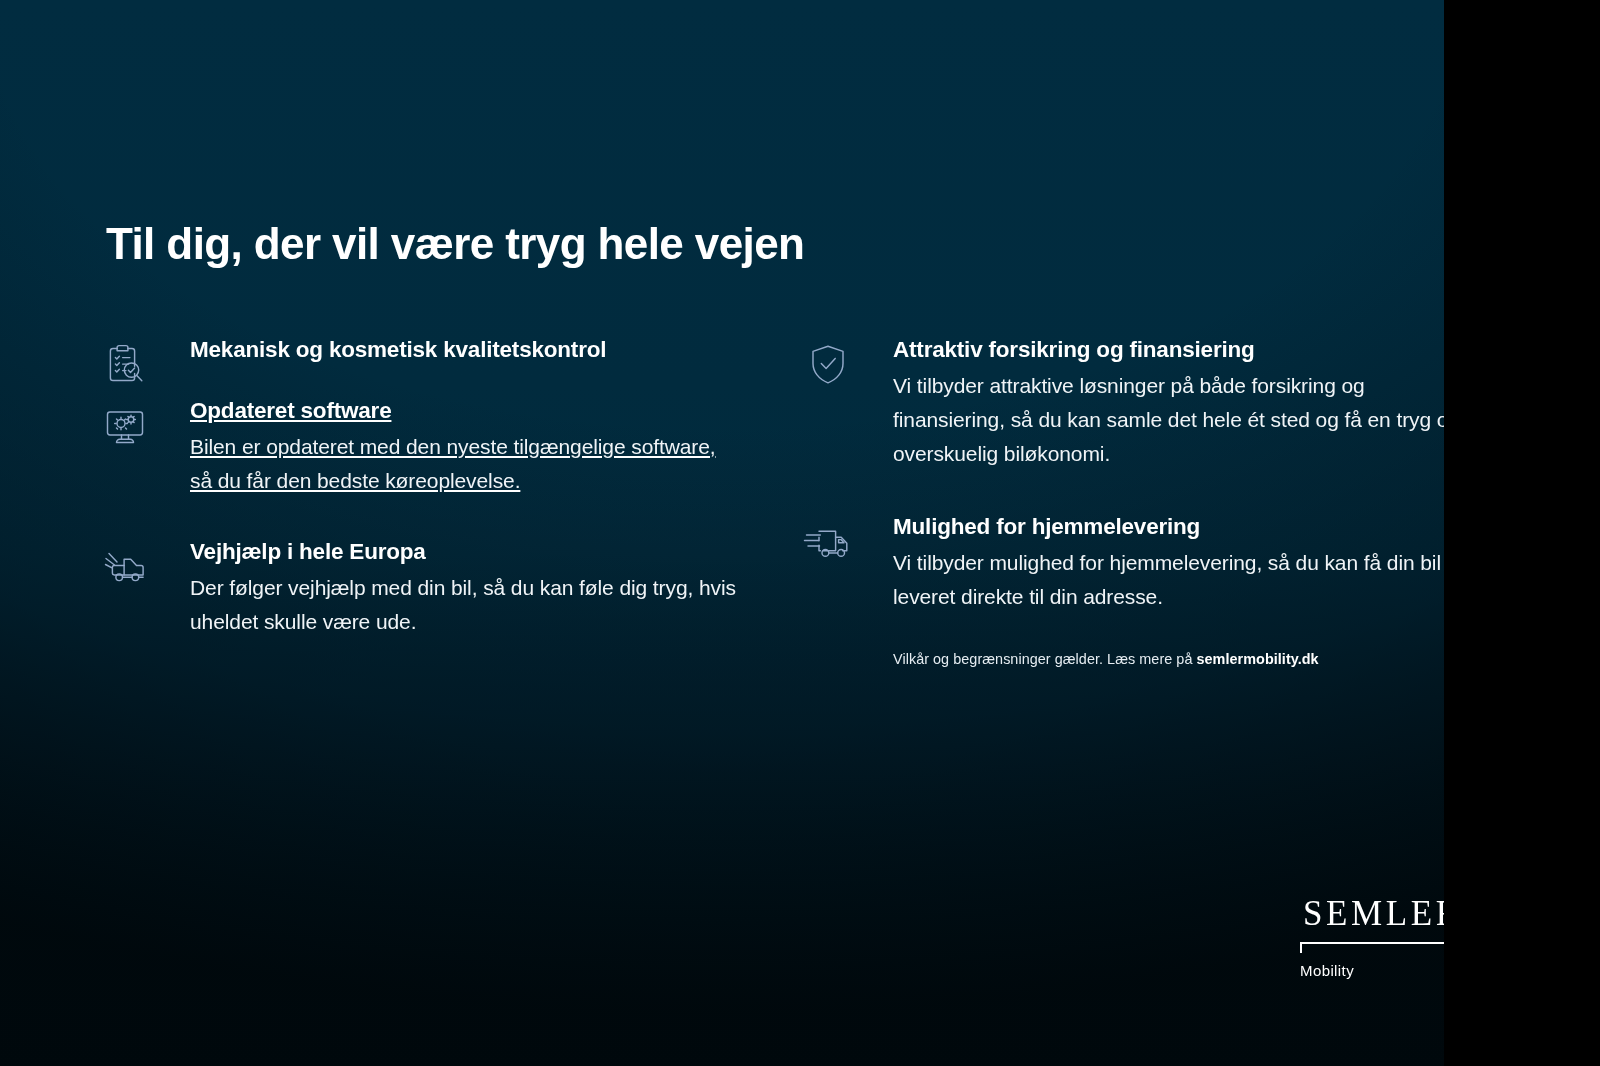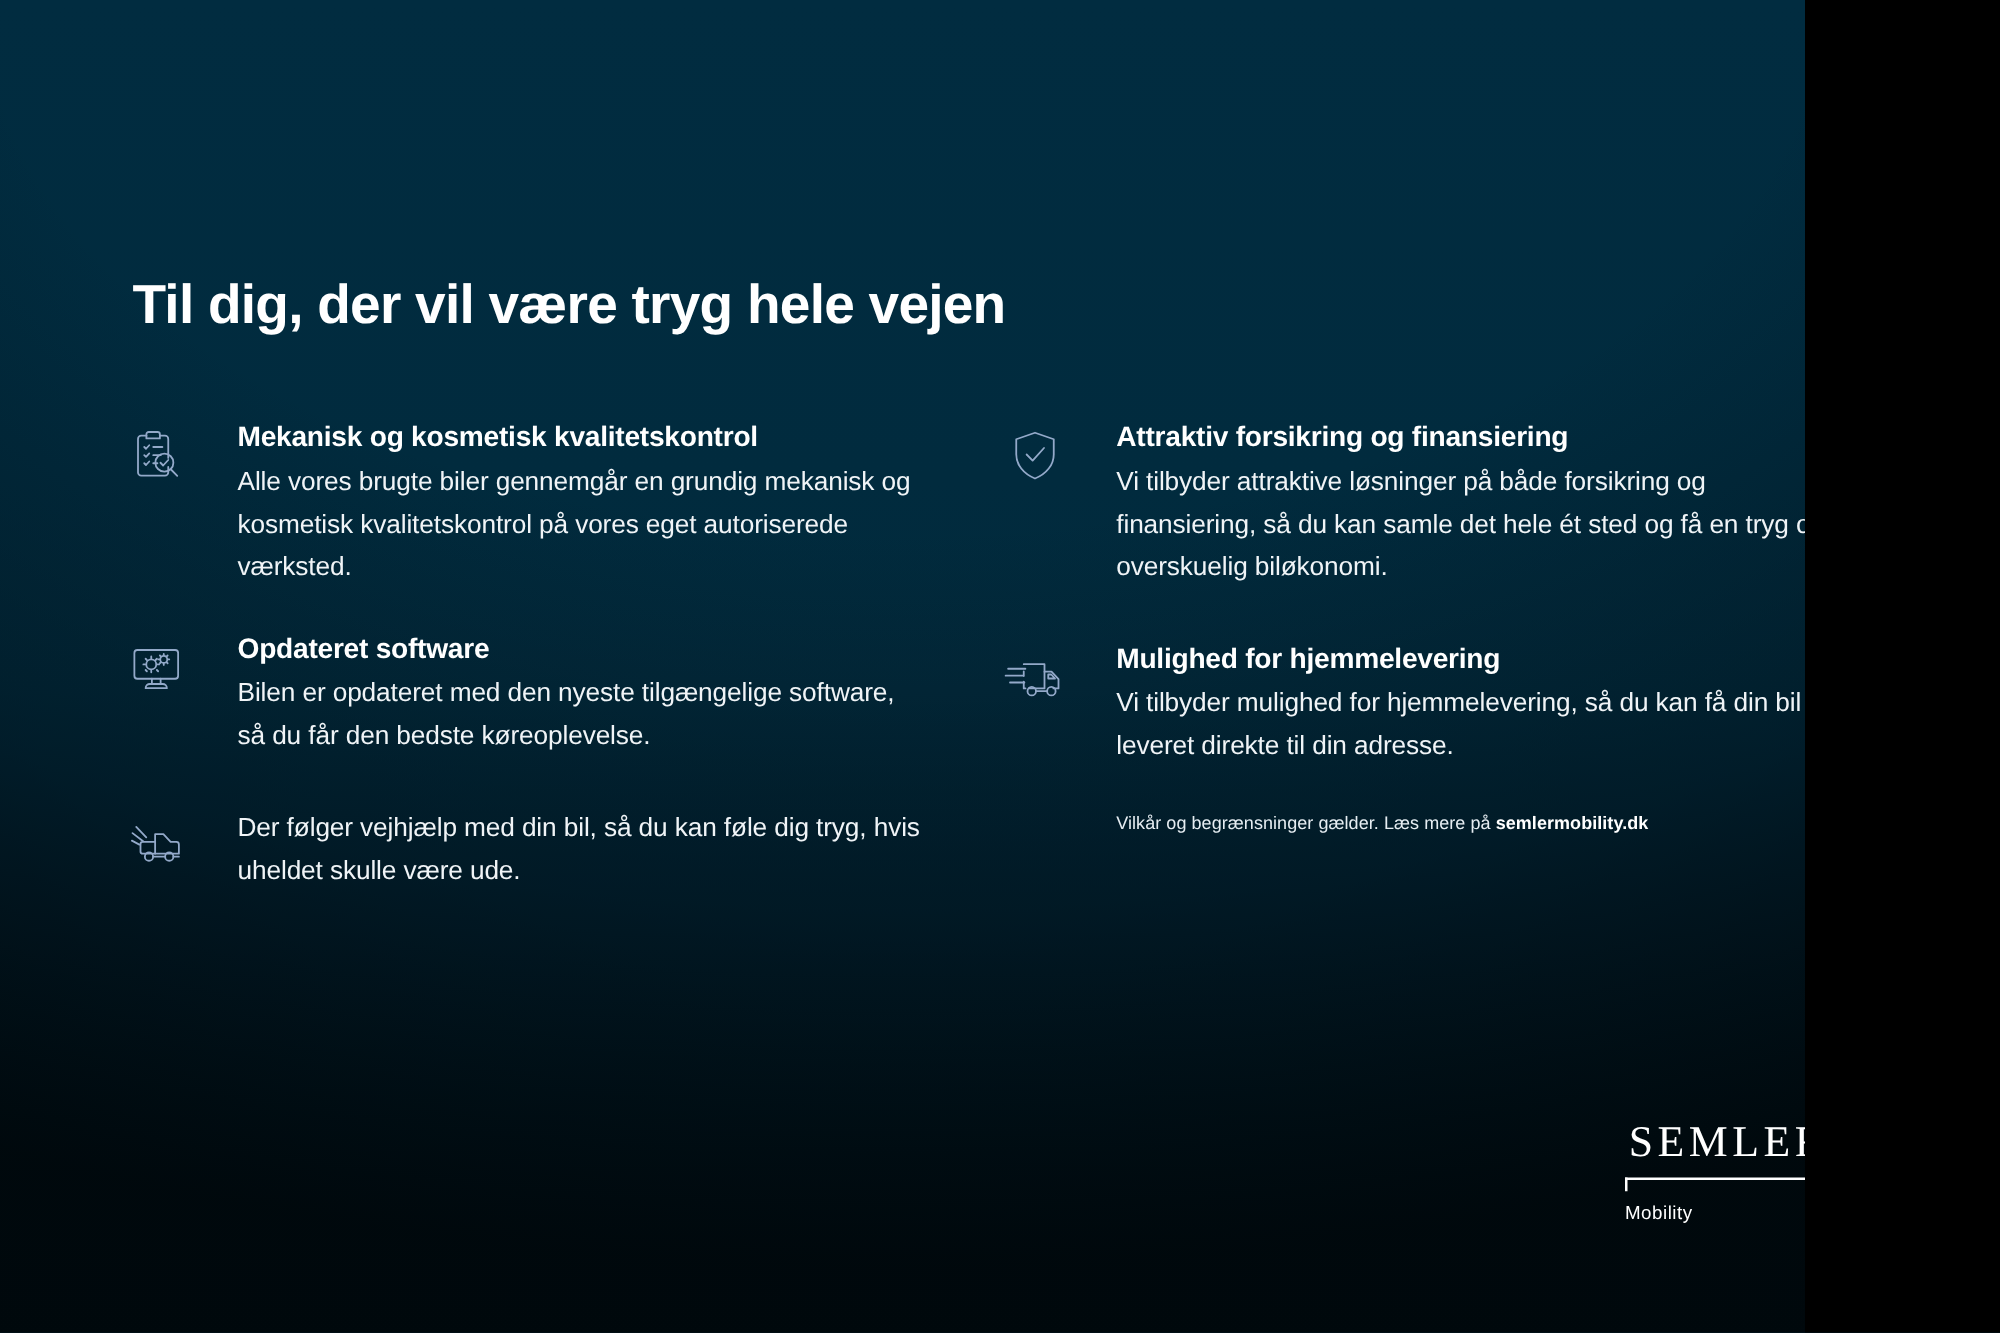--- a/index.html
+++ b/index.html
@@ -82,21 +82,21 @@
   .feature p {
     margin: 0;
     font-size: 21px;
     font-weight: 400;
     line-height: 1.62;
     color: #f0f4f7;
     letter-spacing: -0.1px;
   }
 
   .gap-left-1 { }
-  .gap-left-2 { margin-bottom: 40px; }
+  .gap-left-2 { margin-bottom: 40px; text-decoration: underline; }
   .gap-right-1 { margin-bottom: 42px; }
 
   .disclaimer {
     margin-top: 26px;
     margin-left: 90px;
     font-size: 14.4px;
     line-height: 1.58;
     color: #e6edf2;
     letter-spacing: 0.05px;
     max-width: 470px;
@@ -166,21 +166,20 @@
             <path d="M15.4 24.1l1.4 1.4 2.6-2.8"></path>
             <path d="M22.6 24.1h6"></path>
             <path d="M15.4 30.6l1.4 1.4 2.6-2.8"></path>
             <path d="M22.6 30.6h3.3"></path>
             <circle cx="31.5" cy="30.1" r="7.2"></circle>
             <path d="M28.4 30.2l2.1 2.2 4.1-4.4"></path>
             <path d="M36.8 35.6l5 5.1"></path>
           </svg>
         </span>
         <h3>Mekanisk og kosmetisk kvalitetskontrol</h3>
-        <p>Alle vores brugte biler gennemgår en grundig mekanisk og kosmetisk kvalitetskontrol på vores eget autoriserede værksted.</p>
       </div>
 
       <div class="feature gap-left-2">
         <span class="icon">
           <svg width="50" height="50" viewBox="0 0 50 50">
             <rect x="7.5" y="11" width="35" height="23" rx="2.4"></rect>
             <path d="M21.5 34v4.2M28.5 34v4.2"></path>
             <path d="M16.5 41.5c0-1.8 1.5-3.3 3.3-3.3h10.4c1.8 0 3.3 1.5 3.3 3.3z"></path>
             <circle cx="21" cy="22.5" r="4"></circle>
             <path d="M21 16.2v1.4M21 27.4v1.4M14.7 22.5h1.4M25.9 22.5h1.4M16.5 18l1 1M25.5 27l1 1M25.5 18l-1 1M16.5 27l1 1"></path>
@@ -196,20 +195,21 @@
         <span class="icon">
           <svg width="50" height="50" viewBox="0 0 50 50">
             <path d="M6 16.5l8.5 6.5M5.5 22.5l6 3.2M9 11.5l8 8.4"></path>
             <path d="M15.5 23.5h8.6v-6.2h6.6l5.8 6.2h4.6a2 2 0 0 1 2 2v7.4H14.2a1.8 1.8 0 0 1-1.8-1.8v-5.8a1.8 1.8 0 0 1 1.8-1.8z"></path>
             <path d="M24.1 23.5v9.4"></path>
             <circle cx="19.2" cy="35.3" r="3.3"></circle>
             <circle cx="35.4" cy="35.3" r="3.3"></circle>
             <path d="M22.5 35.3h9.6M38.7 35.3h4.4"></path>
           </svg>
         </span>
+        <h3>Vejhjælp i hele Europa</h3>
         <p>Der følger vejhjælp med din bil, så du kan føle dig tryg, hvis uheldet skulle være ude.</p>
       </div>
 
     </div>
 
     <div class="col col-right">
 
       <div class="feature gap-right-1">
         <span class="icon">
           <svg width="50" height="50" viewBox="0 0 50 50">

